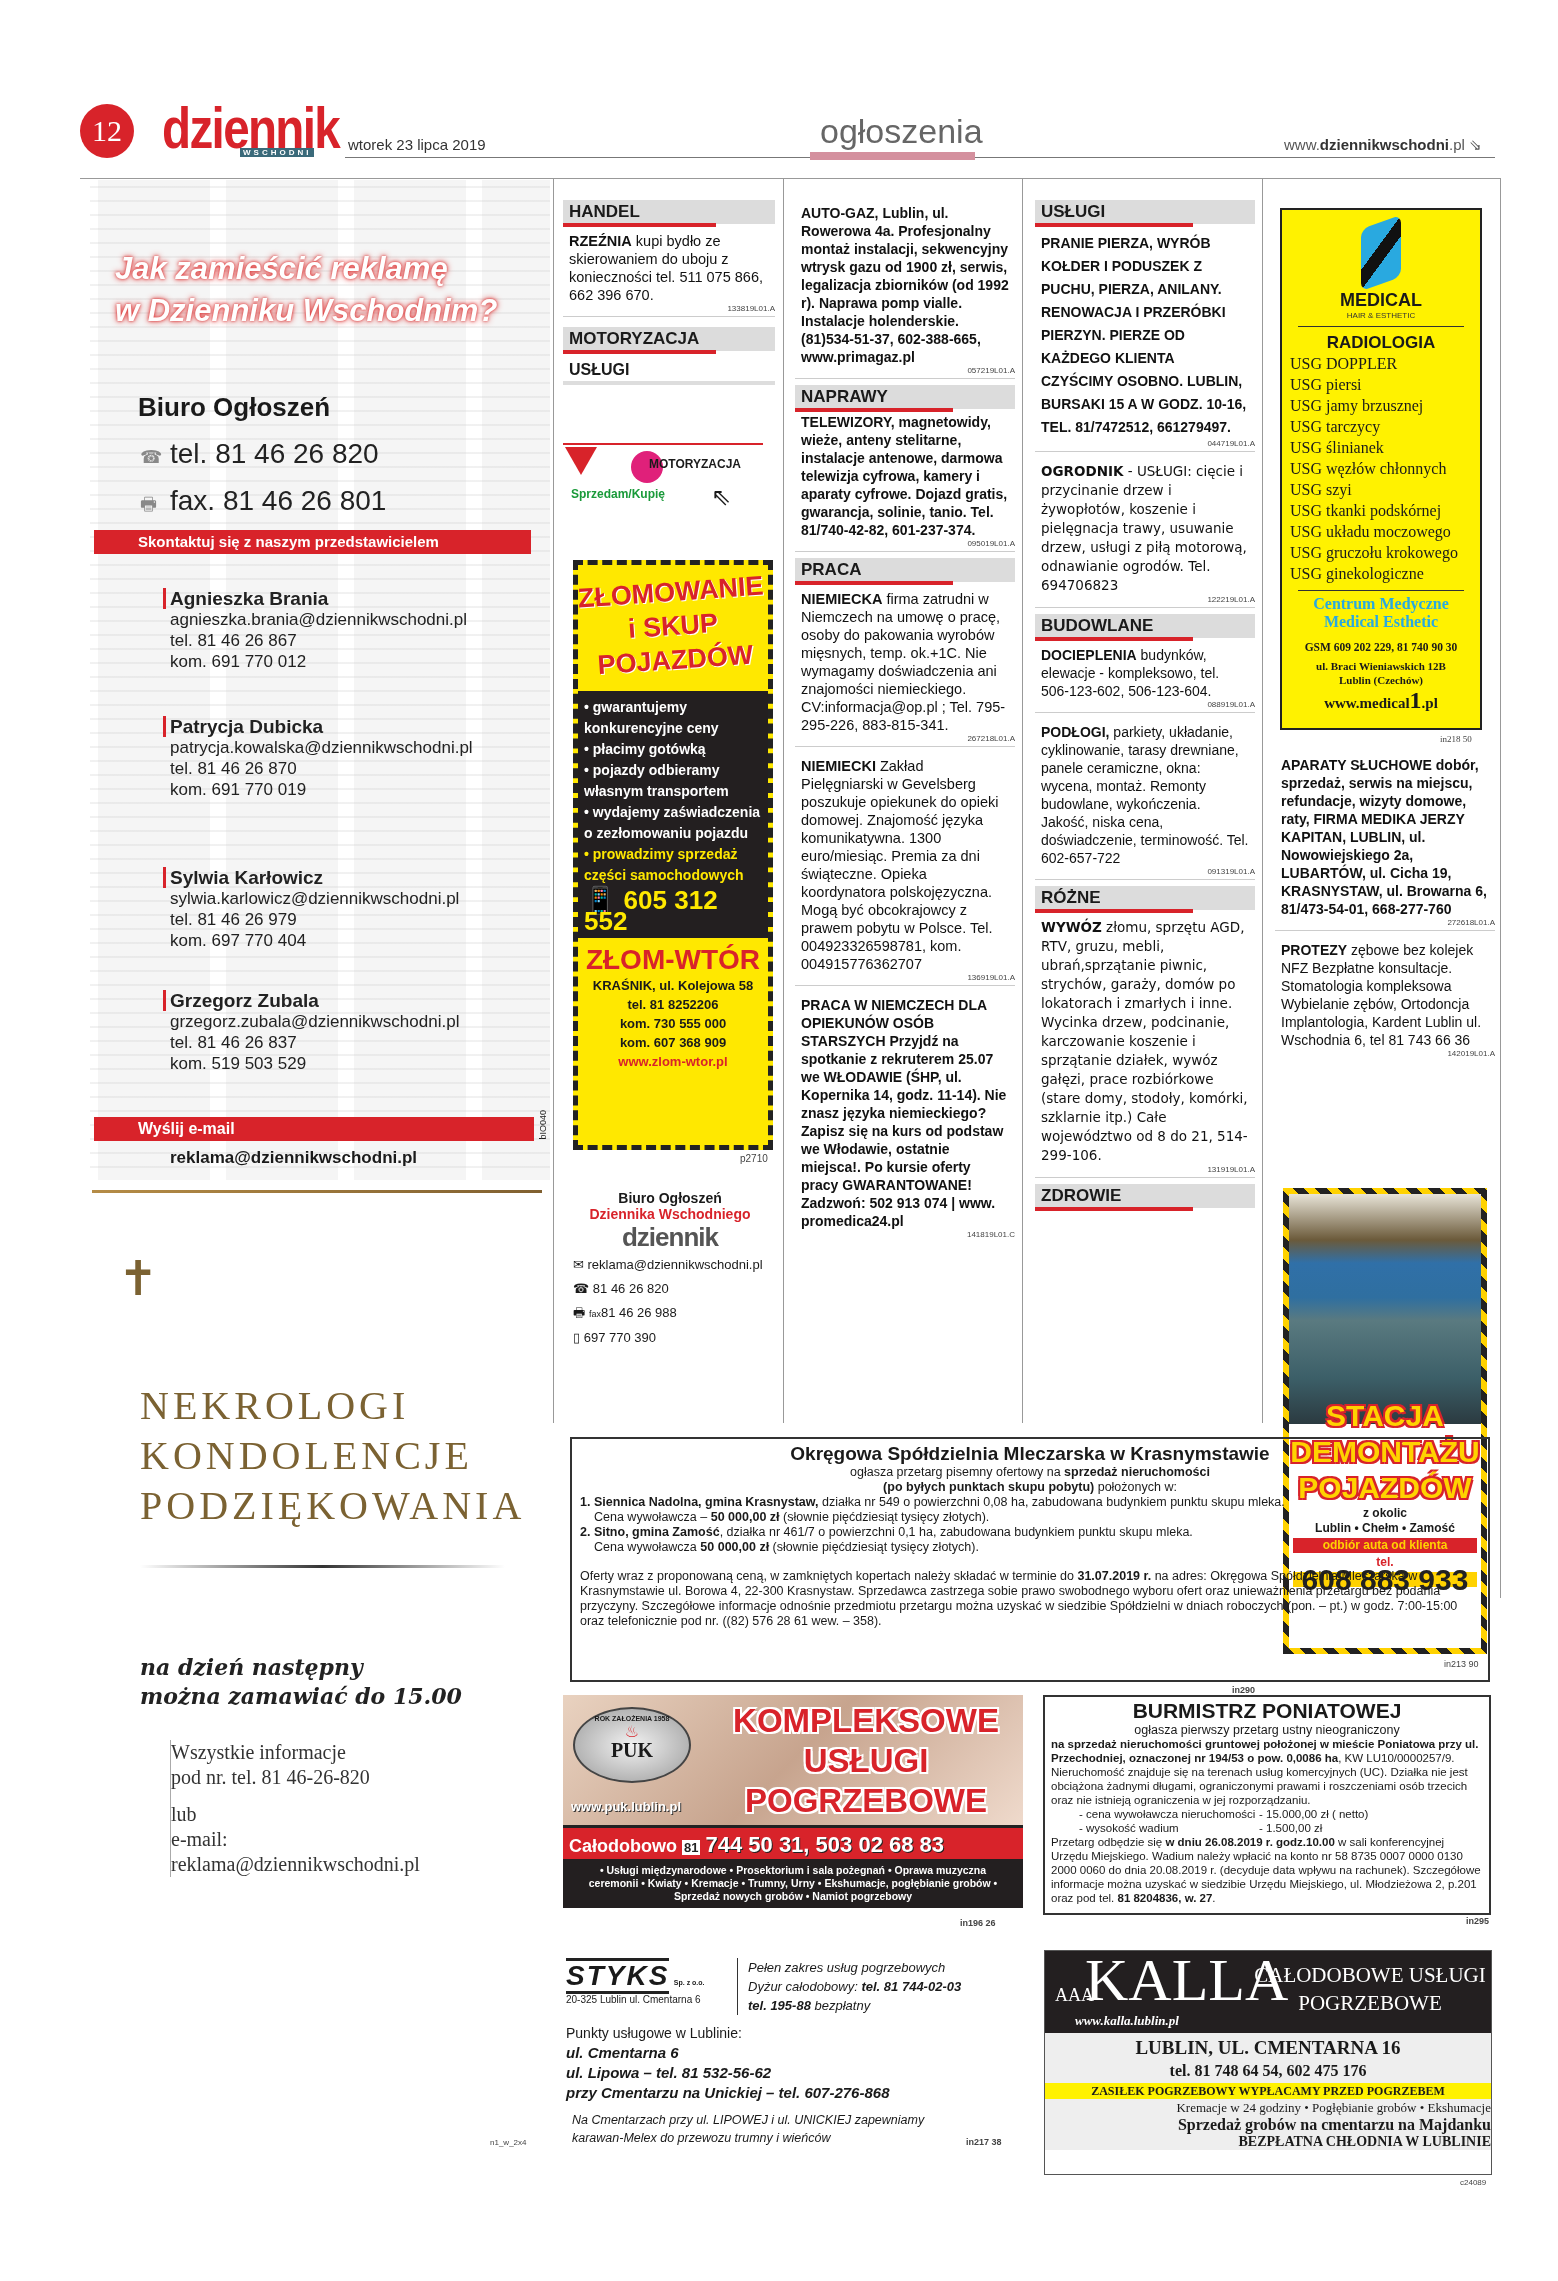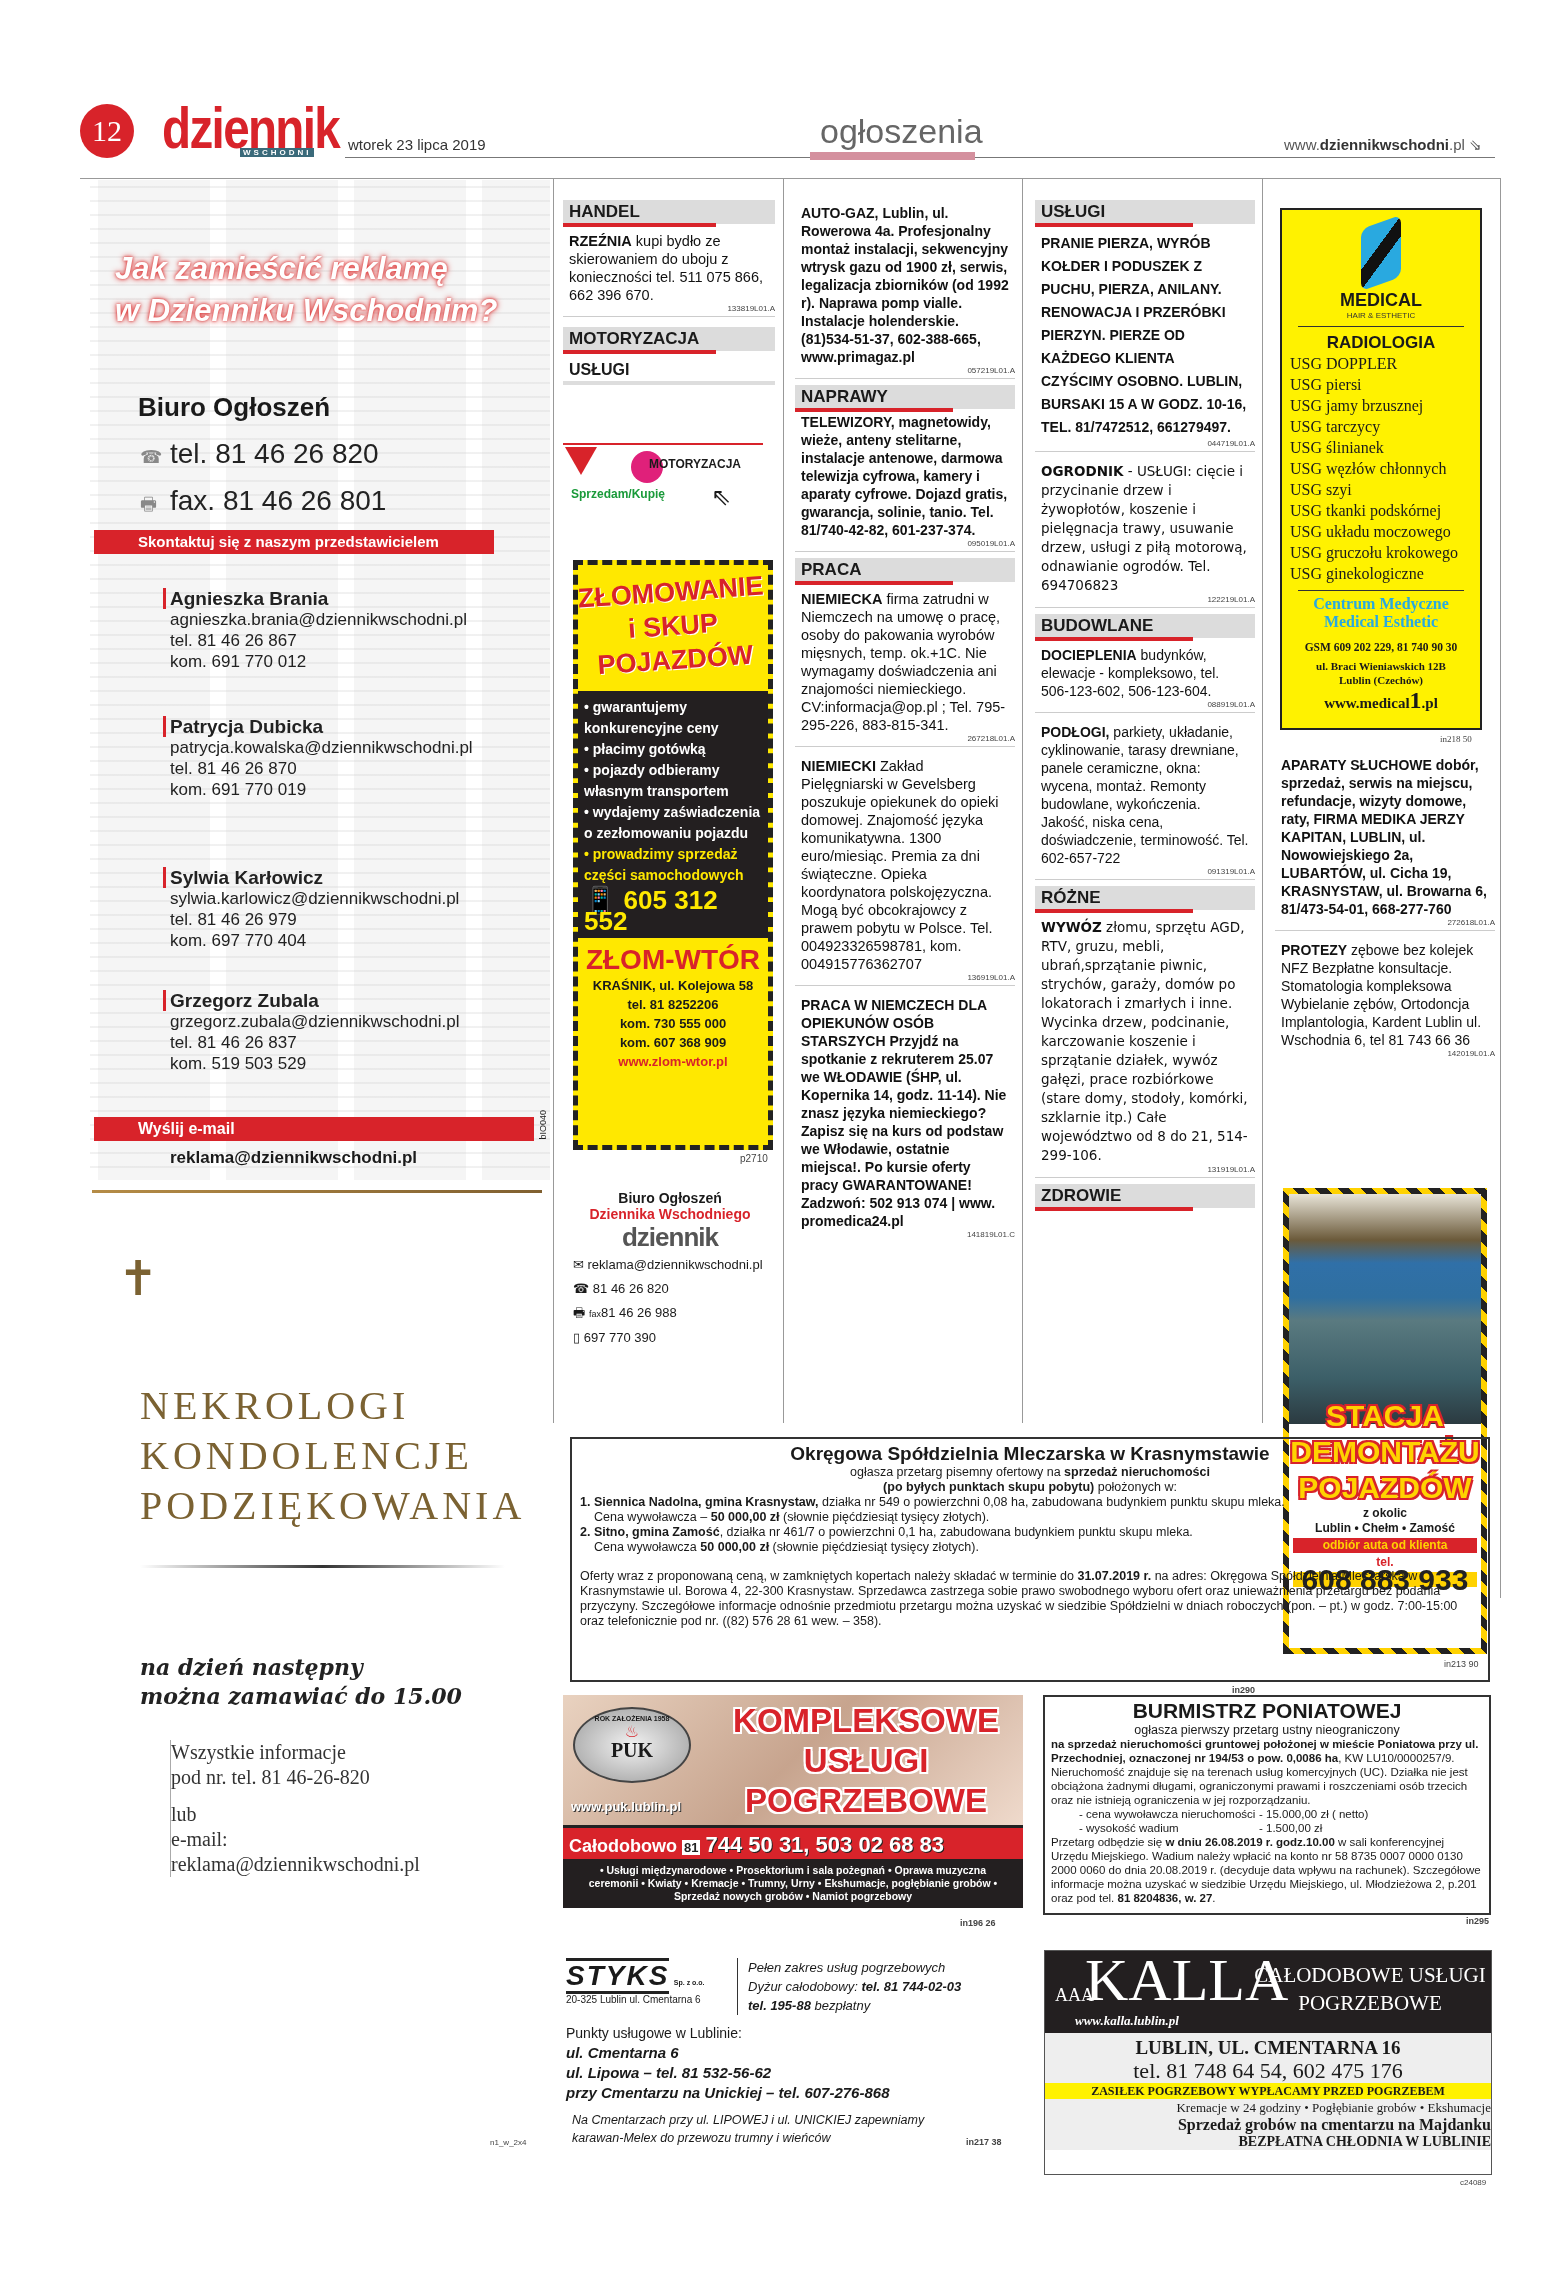--- a/index.html
+++ b/index.html
@@ -79,21 +79,21 @@
 <div class="abs left-bg"></div>
 <div class="abs hero">
     <div>Jak zamieścić reklamę</div>
     <div>w Dzienniku Wschodnim?</div>
   </div>
 <div class="abs biuro">Biuro Ogłoszeń</div>
 <div class="abs tel-big">
   <div><span class="ic">☎</span><span>tel.  81 46 26 820</span></div>
   <div><span class="ic">🖶</span><span>fax. 81 46 26 801</span></div>
 </div>
-<div class="abs redbar" style="top:530px;width:400px;padding-left:44px">Skontaktuj się z naszym przedstawicielem</div>
+<div class="abs redbar" style="top:530px;width:437px;padding-left:44px">Skontaktuj się z naszym przedstawicielem</div>
 
 <div class="abs person" style="top:588px">
   <div class="nm">Agnieszka Brania</div>
   <div>agnieszka.brania@dziennikwschodni.pl</div>
   <div>tel. 81 46 26 867</div>
     <div>kom. 691 770 012</div>
 </div>
 <div class="abs person" style="top:716px;width:380px">
   <div class="nm">Patrycja Dubicka</div>
   <div style="word-break:break-all">patrycja.kowalska@dziennikwschodni.pl</div>
@@ -358,21 +358,21 @@
     <span style="position:absolute;left:10px;top:34px;font-size:18px">AAA</span>
     <span style="position:absolute;left:40px;top:-4px;font-size:60px;line-height:66px">KALLA</span>
     <span style="position:absolute;left:30px;top:62px;font-style:italic;font-weight:bold;font-size:13px">www.kalla.lublin.pl</span>
     <div style="position:absolute;left:205px;top:10px;width:240px;text-align:center;font-size:21px;line-height:28px">
         <div>CAŁODOBOWE USŁUGI</div>
         <div>POGRZEBOWE</div>
       </div>
   </div>
   <div style="background:#eee;text-align:center;padding-top:4px">
     <div style="font-weight:bold;font-size:19px">LUBLIN, UL. CMENTARNA 16</div>
-    <div style="font-weight:normal;font-size:22px;line-height:24px">tel. 81 748 64 54,  602 475 176</div>
+    <div style="font-weight:bold;font-size:16px;line-height:24px">tel. 81 748 64 54,  602 475 176</div>
   </div>
   <div style="background:#fff200;text-align:center;font-weight:bold;font-size:12px;line-height:16px">ZASIŁEK POGRZEBOWY WYPŁACAMY PRZED POGRZEBEM</div>
   <div style="background:#eee;text-align:right;line-height:17px">
     <div style="font-size:13px">Kremacje w 24 godziny • Pogłębianie grobów • Ekshumacje</div>
     <div style="font-weight:bold;font-size:16px">Sprzedaż grobów na cmentarzu na Majdanku</div>
     <div style="font-weight:bold;font-size:14px">BEZPŁATNA CHŁODNIA W LUBLINIE</div>
   </div>
 </div>
 <div class="abs code" style="left:1460px;top:2178px;font-size:8px">c24089</div>
 

